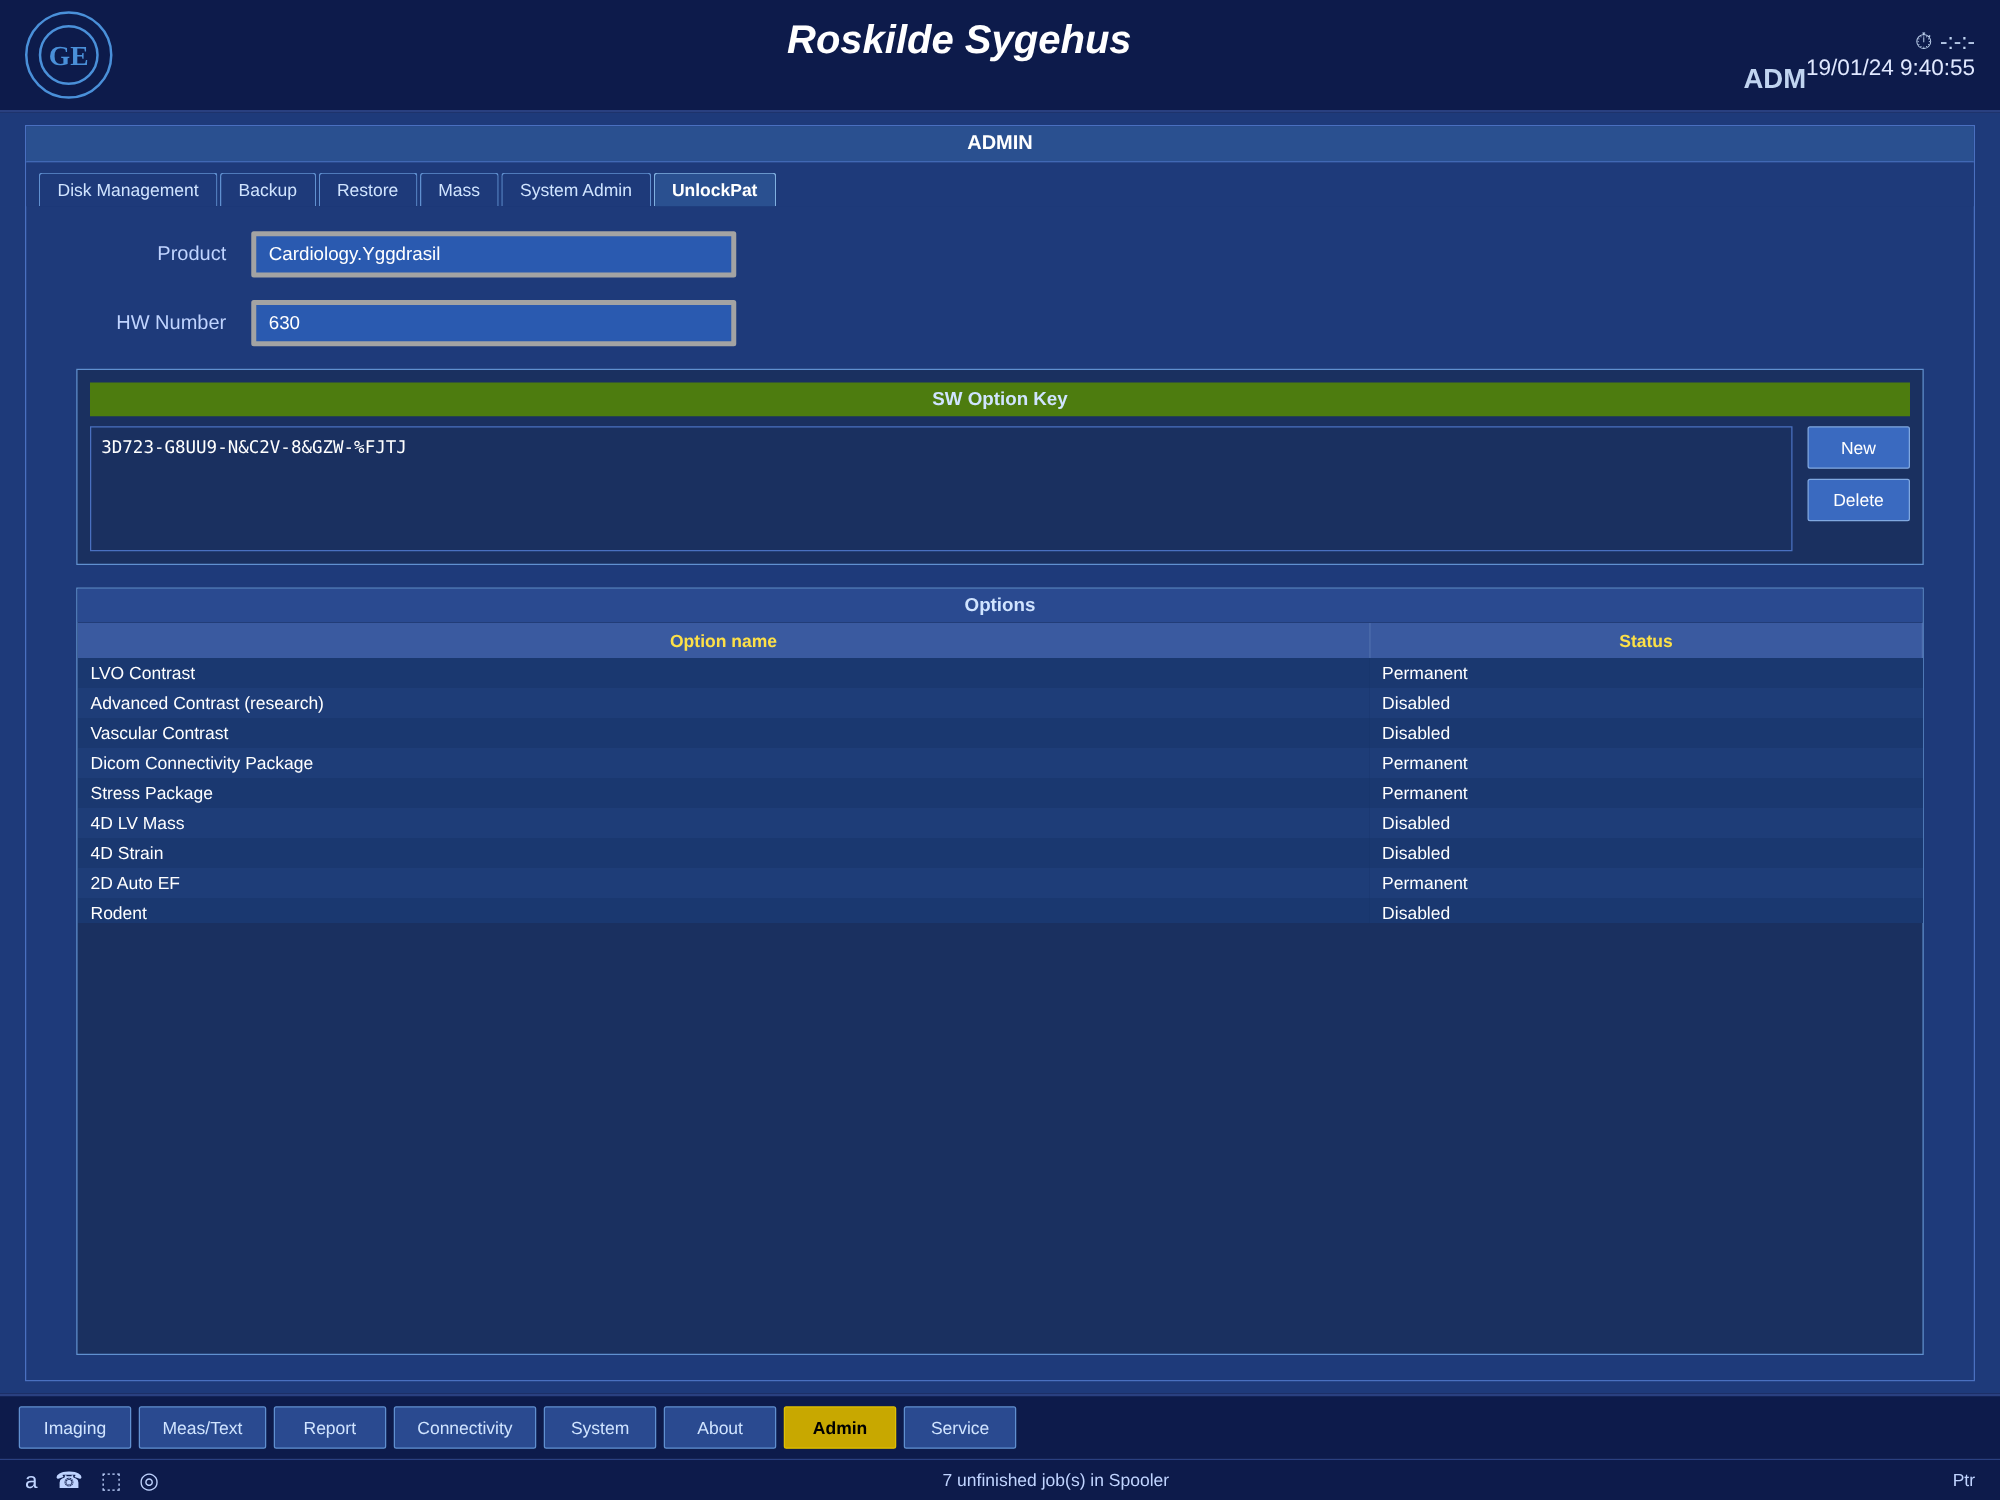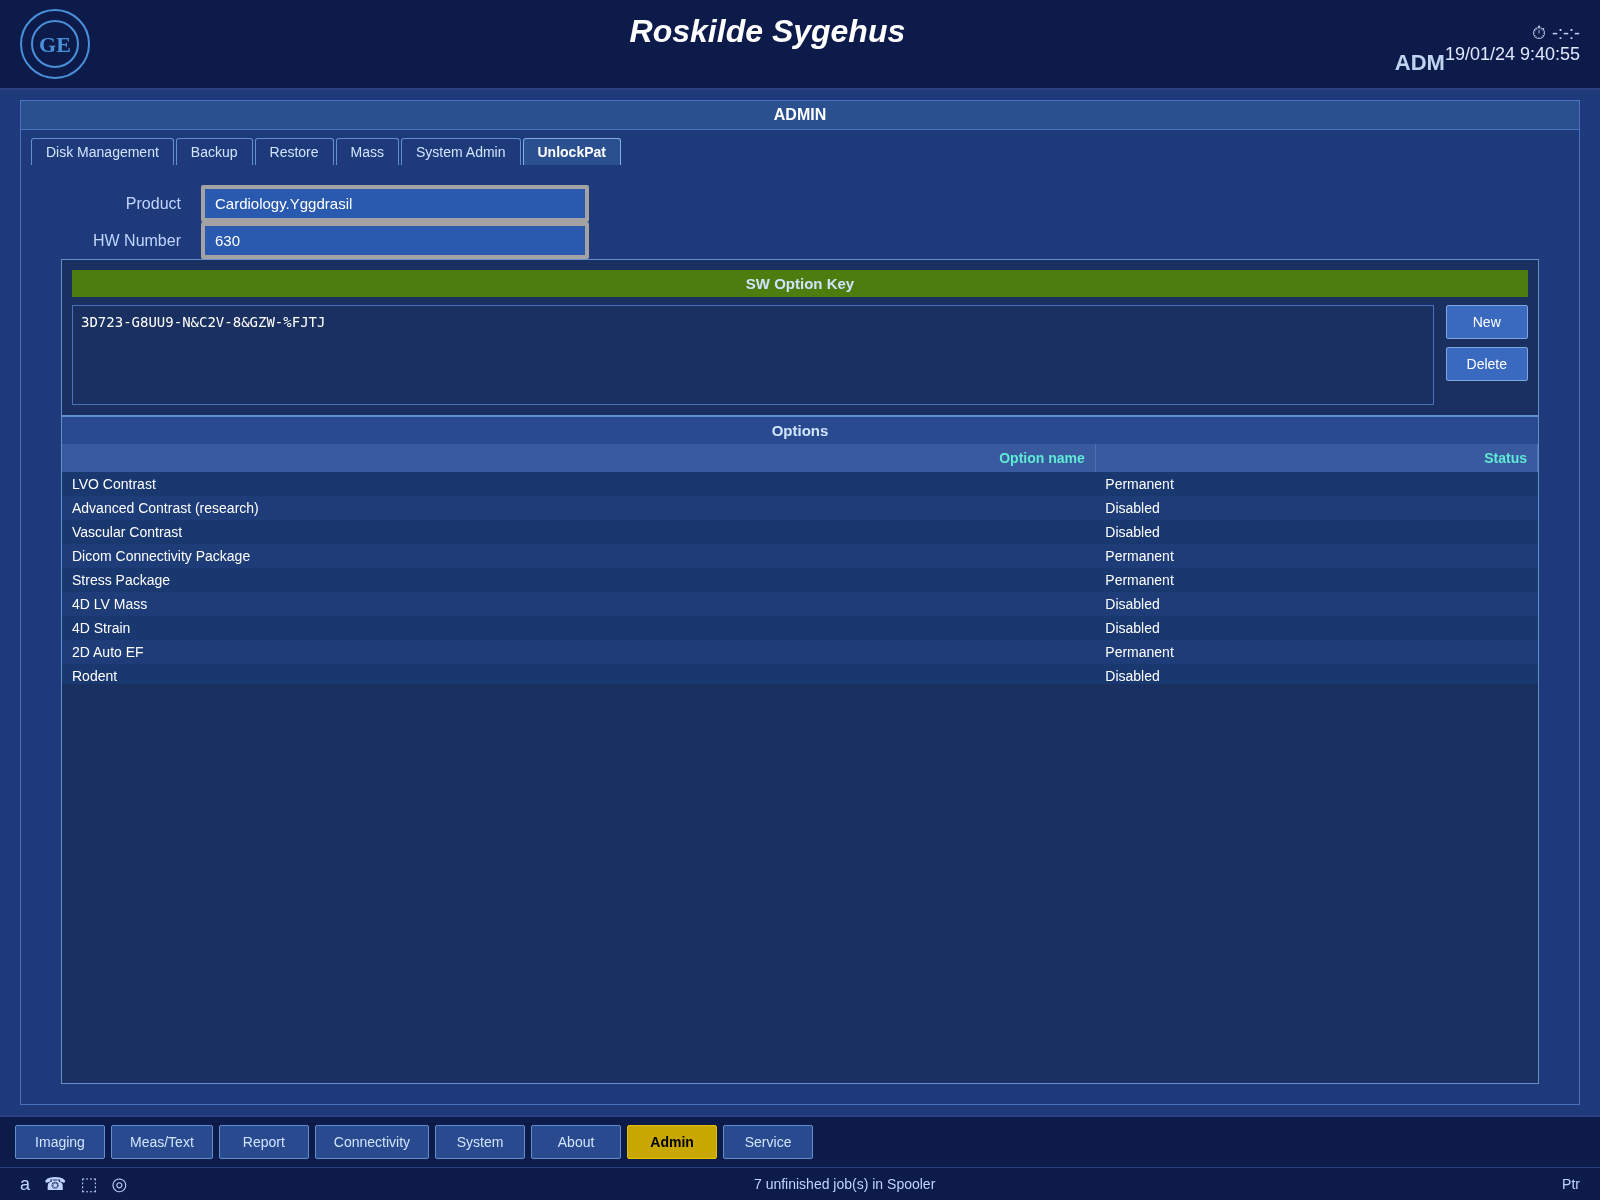--- a/index.html
+++ b/index.html
@@ -119,20 +119,21 @@
       color: #ffffff;
       font-weight: bold;
       border-color: #80b0e0;
     }
 
     
     .panel-content {
       padding: 20px 30px;
       display: flex;
       flex-direction: column;
+      gap: 18px;
       flex: 1;
     }
 
     .form-row {
       display: flex;
       align-items: center;
       gap: 20px;
     }
     .form-label {
       color: #c0d4ff;
@@ -219,24 +220,24 @@
     }
     .options-table {
       width: 100%;
       border-collapse: collapse;
       font-size: 14px;
     }
     .options-table thead tr {
       background: #3a5aa0;
     }
     .options-table thead th {
-      color: #5eead4;
+      color: #fde047;
       font-weight: bold;
       padding: 6px 10px;
-      text-align: right;
+      text-align: center;
       border-right: 1px solid #5070b0;
     }
     .options-table tbody tr {
       background: #1a3870;
     }
     .options-table tbody tr:nth-child(even) {
       background: #1e3d78;
     }
     .options-table tbody td {
       color: #ffffff;

